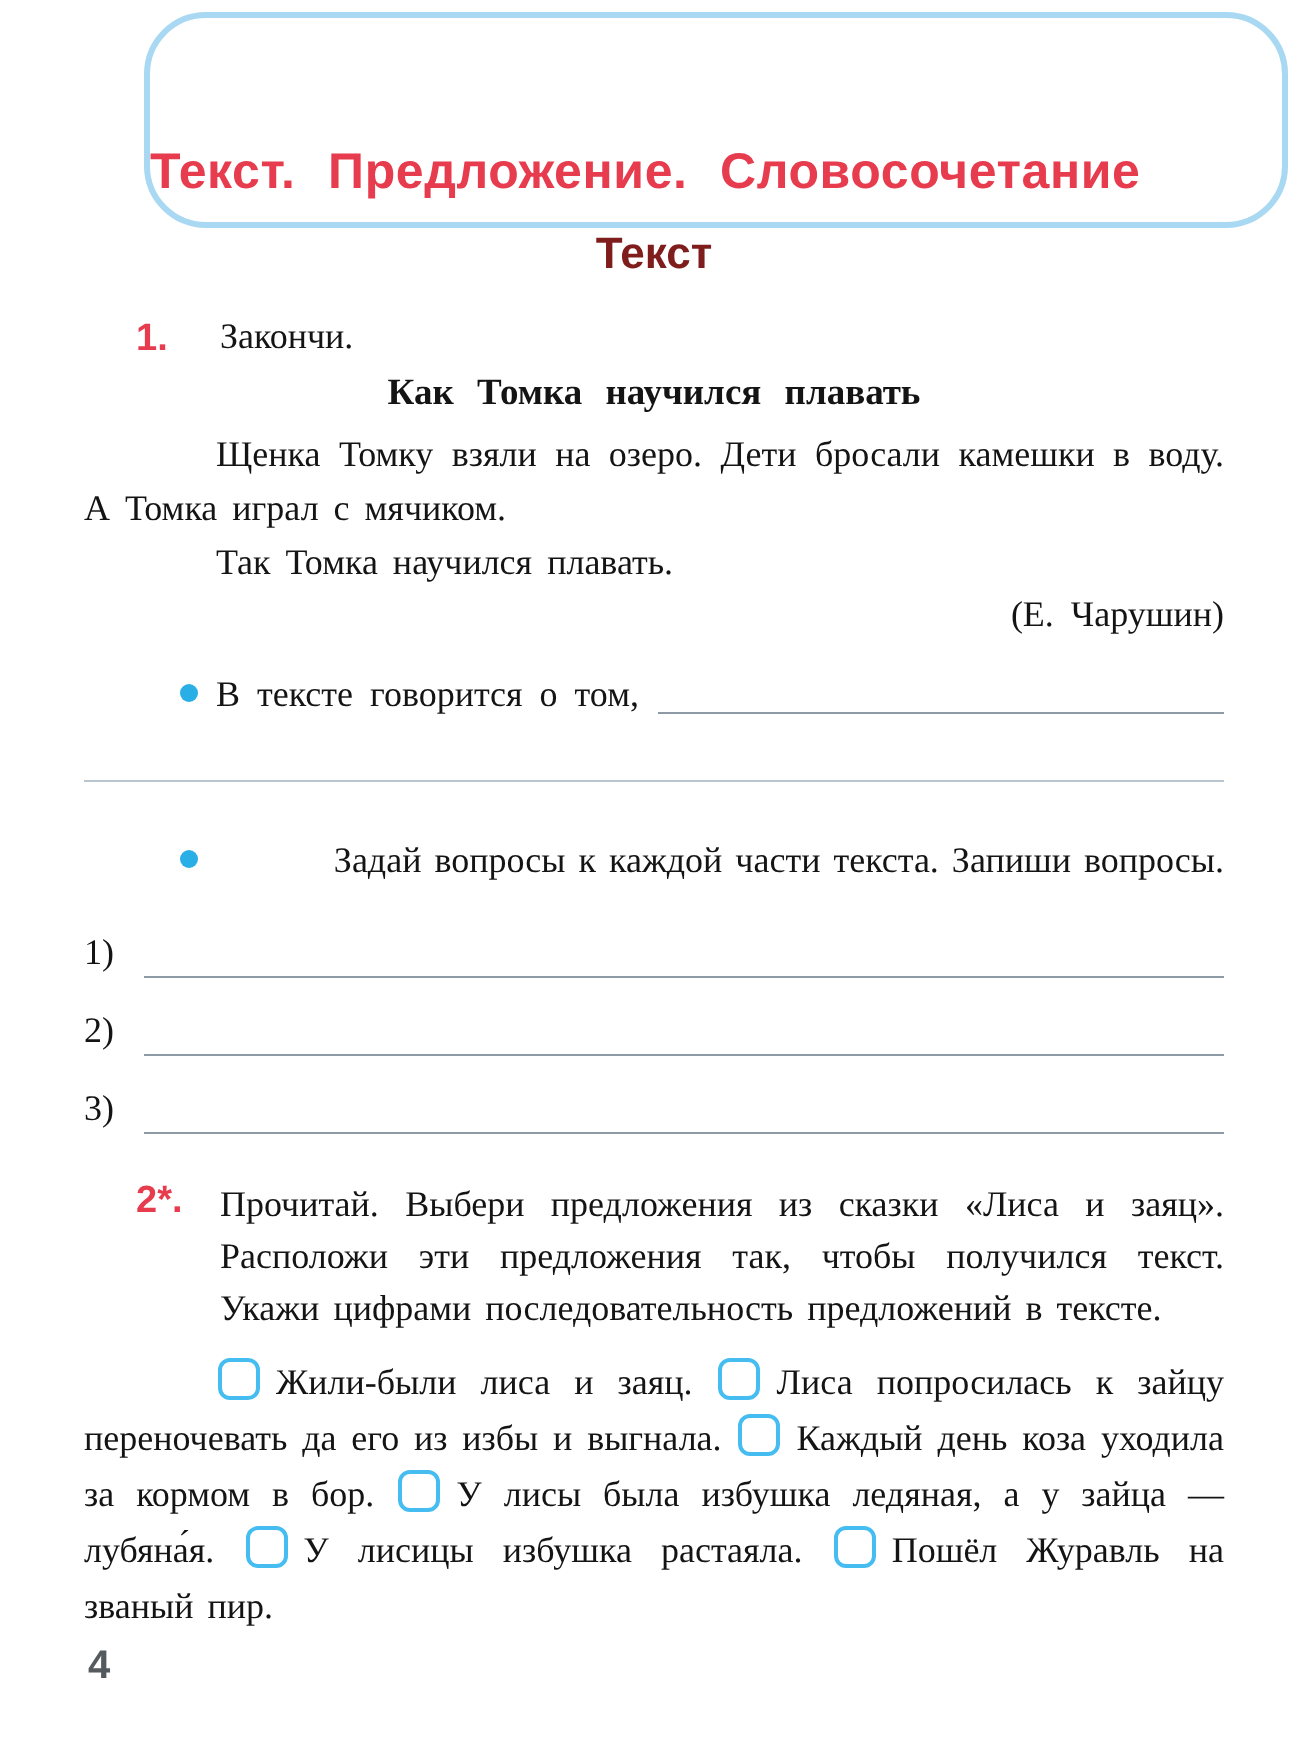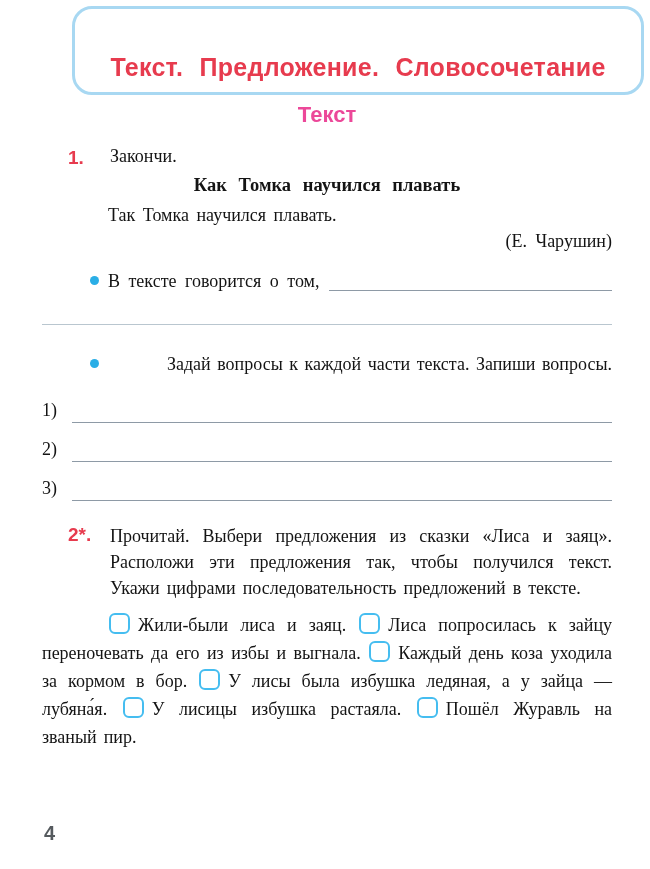--- a/index.html
+++ b/index.html
@@ -3,36 +3,36 @@
 <meta charset="utf-8">
 <style>
   html,body { margin:0; padding:0; background:#ffffff; }
   .page {
     position:relative; width:650px; height:869px; background:#ffffff;
     font-family:"Liberation Serif", serif; color:#141414; overflow:hidden;
   }
 
   
   .header-card {
-    position:absolute; top:6px; left:72px; right:6px; height:89px;
-    background:#ffffff; border:3px solid #a8d8f2; border-radius:20px;
-    display:flex; align-items:flex-end; justify-content:center;
+    position:absolute; top:6px; left:72px; right:6px; height:108px;
+    background:#ffffff; border:3px solid #a8d8f2; border-radius:31px;
+    display:flex; align-items:flex-end; 
     box-sizing:border-box; padding-bottom:10px;
   }
   .header-card-title {
     font-family:"Liberation Sans", sans-serif; font-weight:bold;
     font-size:25px; color:#e73b4e; word-spacing:9px; letter-spacing:0.3px;
     white-space:nowrap;
   }
 
   .content { position:absolute; top:98px; left:42px; right:38px; }
 
   .section-title {
     text-align:center; font-family:"Liberation Sans", sans-serif;
-    font-weight:bold; font-size:22px; color:#ec4899; margin:4px 0 18px 0;
+    font-weight:bold; font-size:22px; color:#7f1d1d; margin:16px 0 18px 0;
   }
 
   
   .ex-row { position:relative; padding-left:68px; margin:0 0 4px 0; }
   .ex-num {
     position:absolute; left:26px; top:1px;
     font-family:"Liberation Sans", sans-serif; font-weight:bold;
     font-size:19px; color:#e73b4e;
   }
   .ex-instr { font-size:18px; }
@@ -100,20 +100,21 @@
 
     <div class="section-title">Текст</div>
 
     <div class="ex-row">
       <span class="ex-num">1.</span>
       <span class="ex-instr">Закончи.</span>
     </div>
 
     <div class="story-title">Как Томка научился плавать</div>
 
+    <p class="story-para">Щенка Томку взяли на озеро. Дети бросали камешки в воду. А Томка играл с мячиком.</p>
     <p class="story-para">Так Томка научился плавать.</p>
 
     <p class="author">(Е. Чарушин)</p>
 
     <div class="task">
       <span class="bullet"></span>
     </div>
 
     <div class="fill-row">
       <span class="indent"></span>

